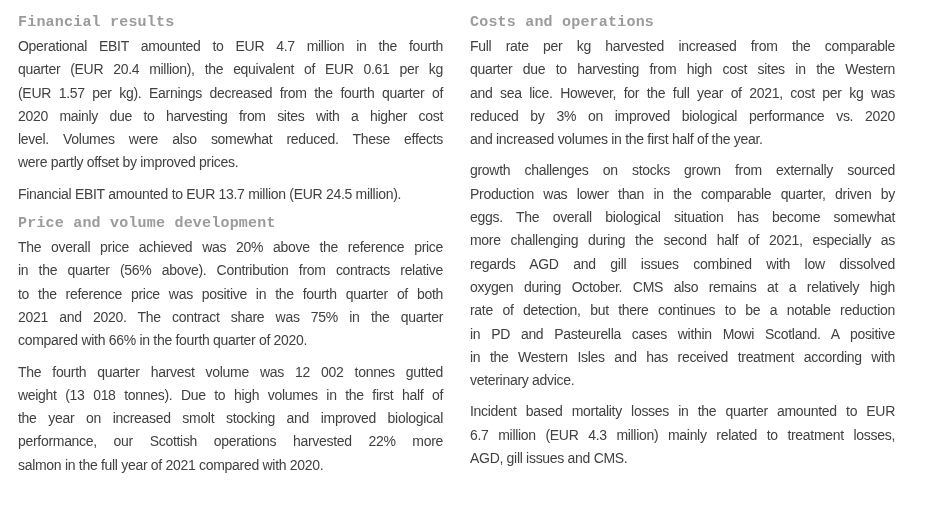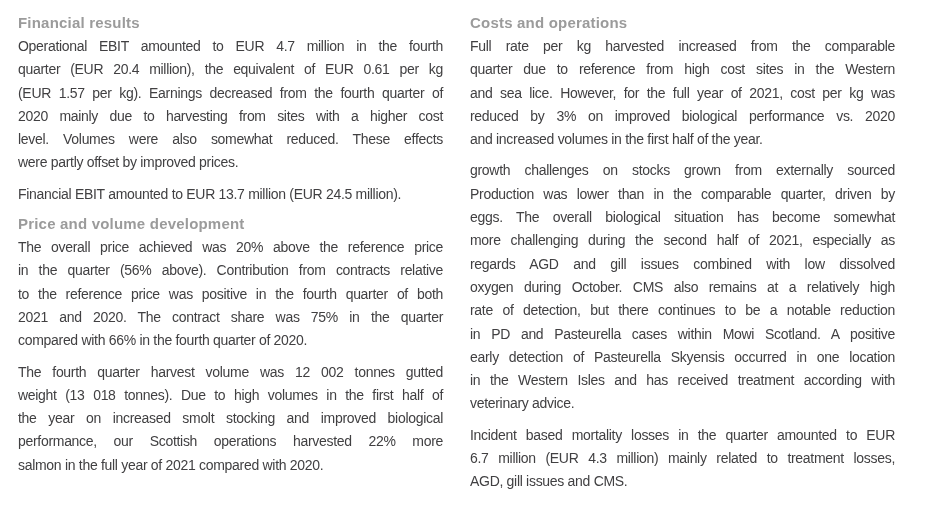--- a/index.html
+++ b/index.html
@@ -29,20 +29,21 @@
   .col + .col {
     margin-left: 27px;
   }
   .heading {
     font-weight: bold;
     font-size: 15px;
     line-height: 20px;
     letter-spacing: 0.2px;
     color: var(--heading-color);
     margin: 0 0 2px 0;
+    font-family: Liberation Mono, monospace;
   }
   .para {
     margin: 0 0 8px 0;
   }
   .line {
     font-size: 14px;
     line-height: 23.3px;
     letter-spacing: -0.3px;
     color: var(--body-color);
     text-align: justify;
@@ -83,35 +84,34 @@
         <div class="line">weight (13 018 tonnes). Due to high volumes in the first half of</div>
         <div class="line">the year on increased smolt stocking and improved biological</div>
         <div class="line">performance, our Scottish operations harvested 22% more</div>
         <div class="line last">salmon in the full year of 2021 compared with 2020.</div>
       </div>
     </div>
   <div class="col">
       <div class="heading">Costs and operations</div>
       <div class="para">
         <div class="line">Full rate per kg harvested increased from the comparable</div>
-        <div class="line">quarter due to reference from high cost sites in the Western</div>
+        <div class="line">quarter due to harvesting from high cost sites in the Western</div>
         <div class="line">and sea lice. However, for the full year of 2021, cost per kg was</div>
         <div class="line">reduced by 3% on improved biological performance vs. 2020</div>
         <div class="line last">and increased volumes in the first half of the year.</div>
       </div>
       <div class="para">
         <div class="line">growth challenges on stocks grown from externally sourced</div>
         <div class="line">Production was lower than in the comparable quarter, driven by</div>
         <div class="line">eggs. The overall biological situation has become somewhat</div>
         <div class="line">more challenging during the second half of 2021, especially as</div>
         <div class="line">regards AGD and gill issues combined with low dissolved</div>
         <div class="line">oxygen during October. CMS also remains at a relatively high</div>
         <div class="line">rate of detection, but there continues to be a notable reduction</div>
         <div class="line">in PD and Pasteurella cases within Mowi Scotland. A positive</div>
-        <div class="line">early detection of Pasteurella Skyensis occurred in one location</div>
         <div class="line">in the Western Isles and has received treatment according with</div>
         <div class="line last">veterinary advice.</div>
       </div>
       <div class="para">
         <div class="line">Incident based mortality losses in the quarter amounted to EUR</div>
         <div class="line">6.7 million (EUR 4.3 million) mainly related to treatment losses,</div>
         <div class="line last">AGD, gill issues and CMS.</div>
       </div>
     </div>
 </div>

